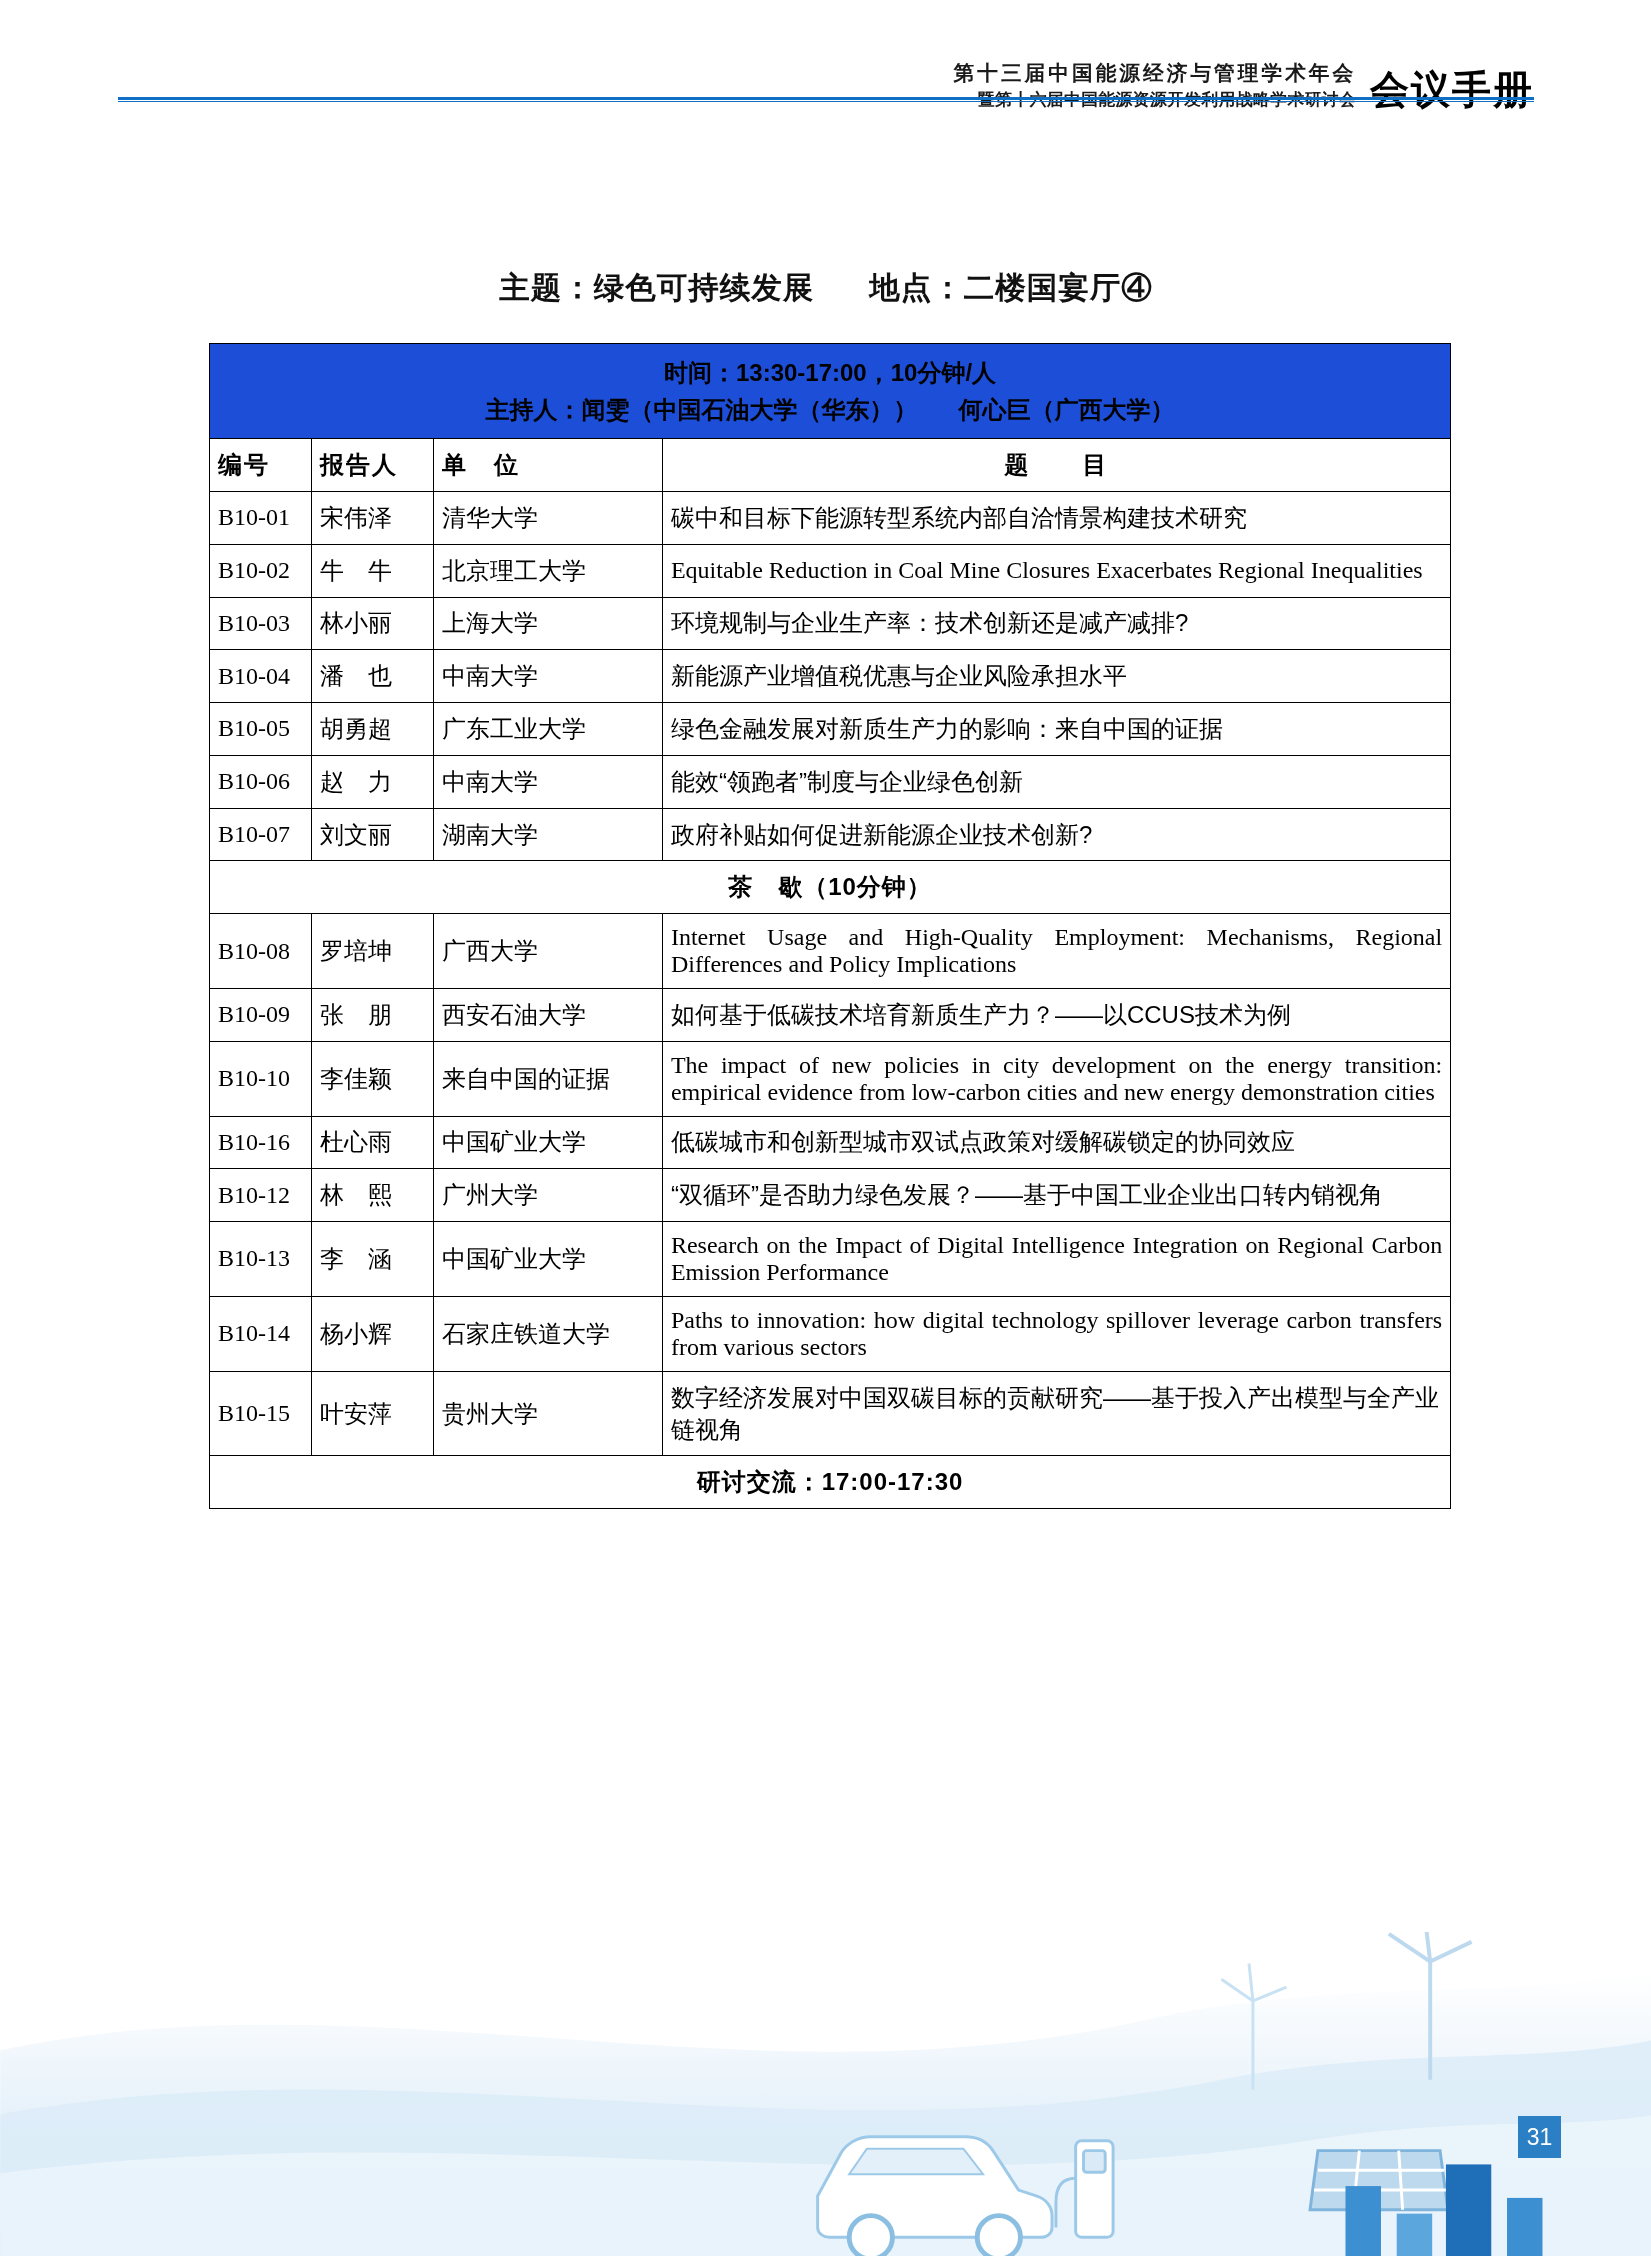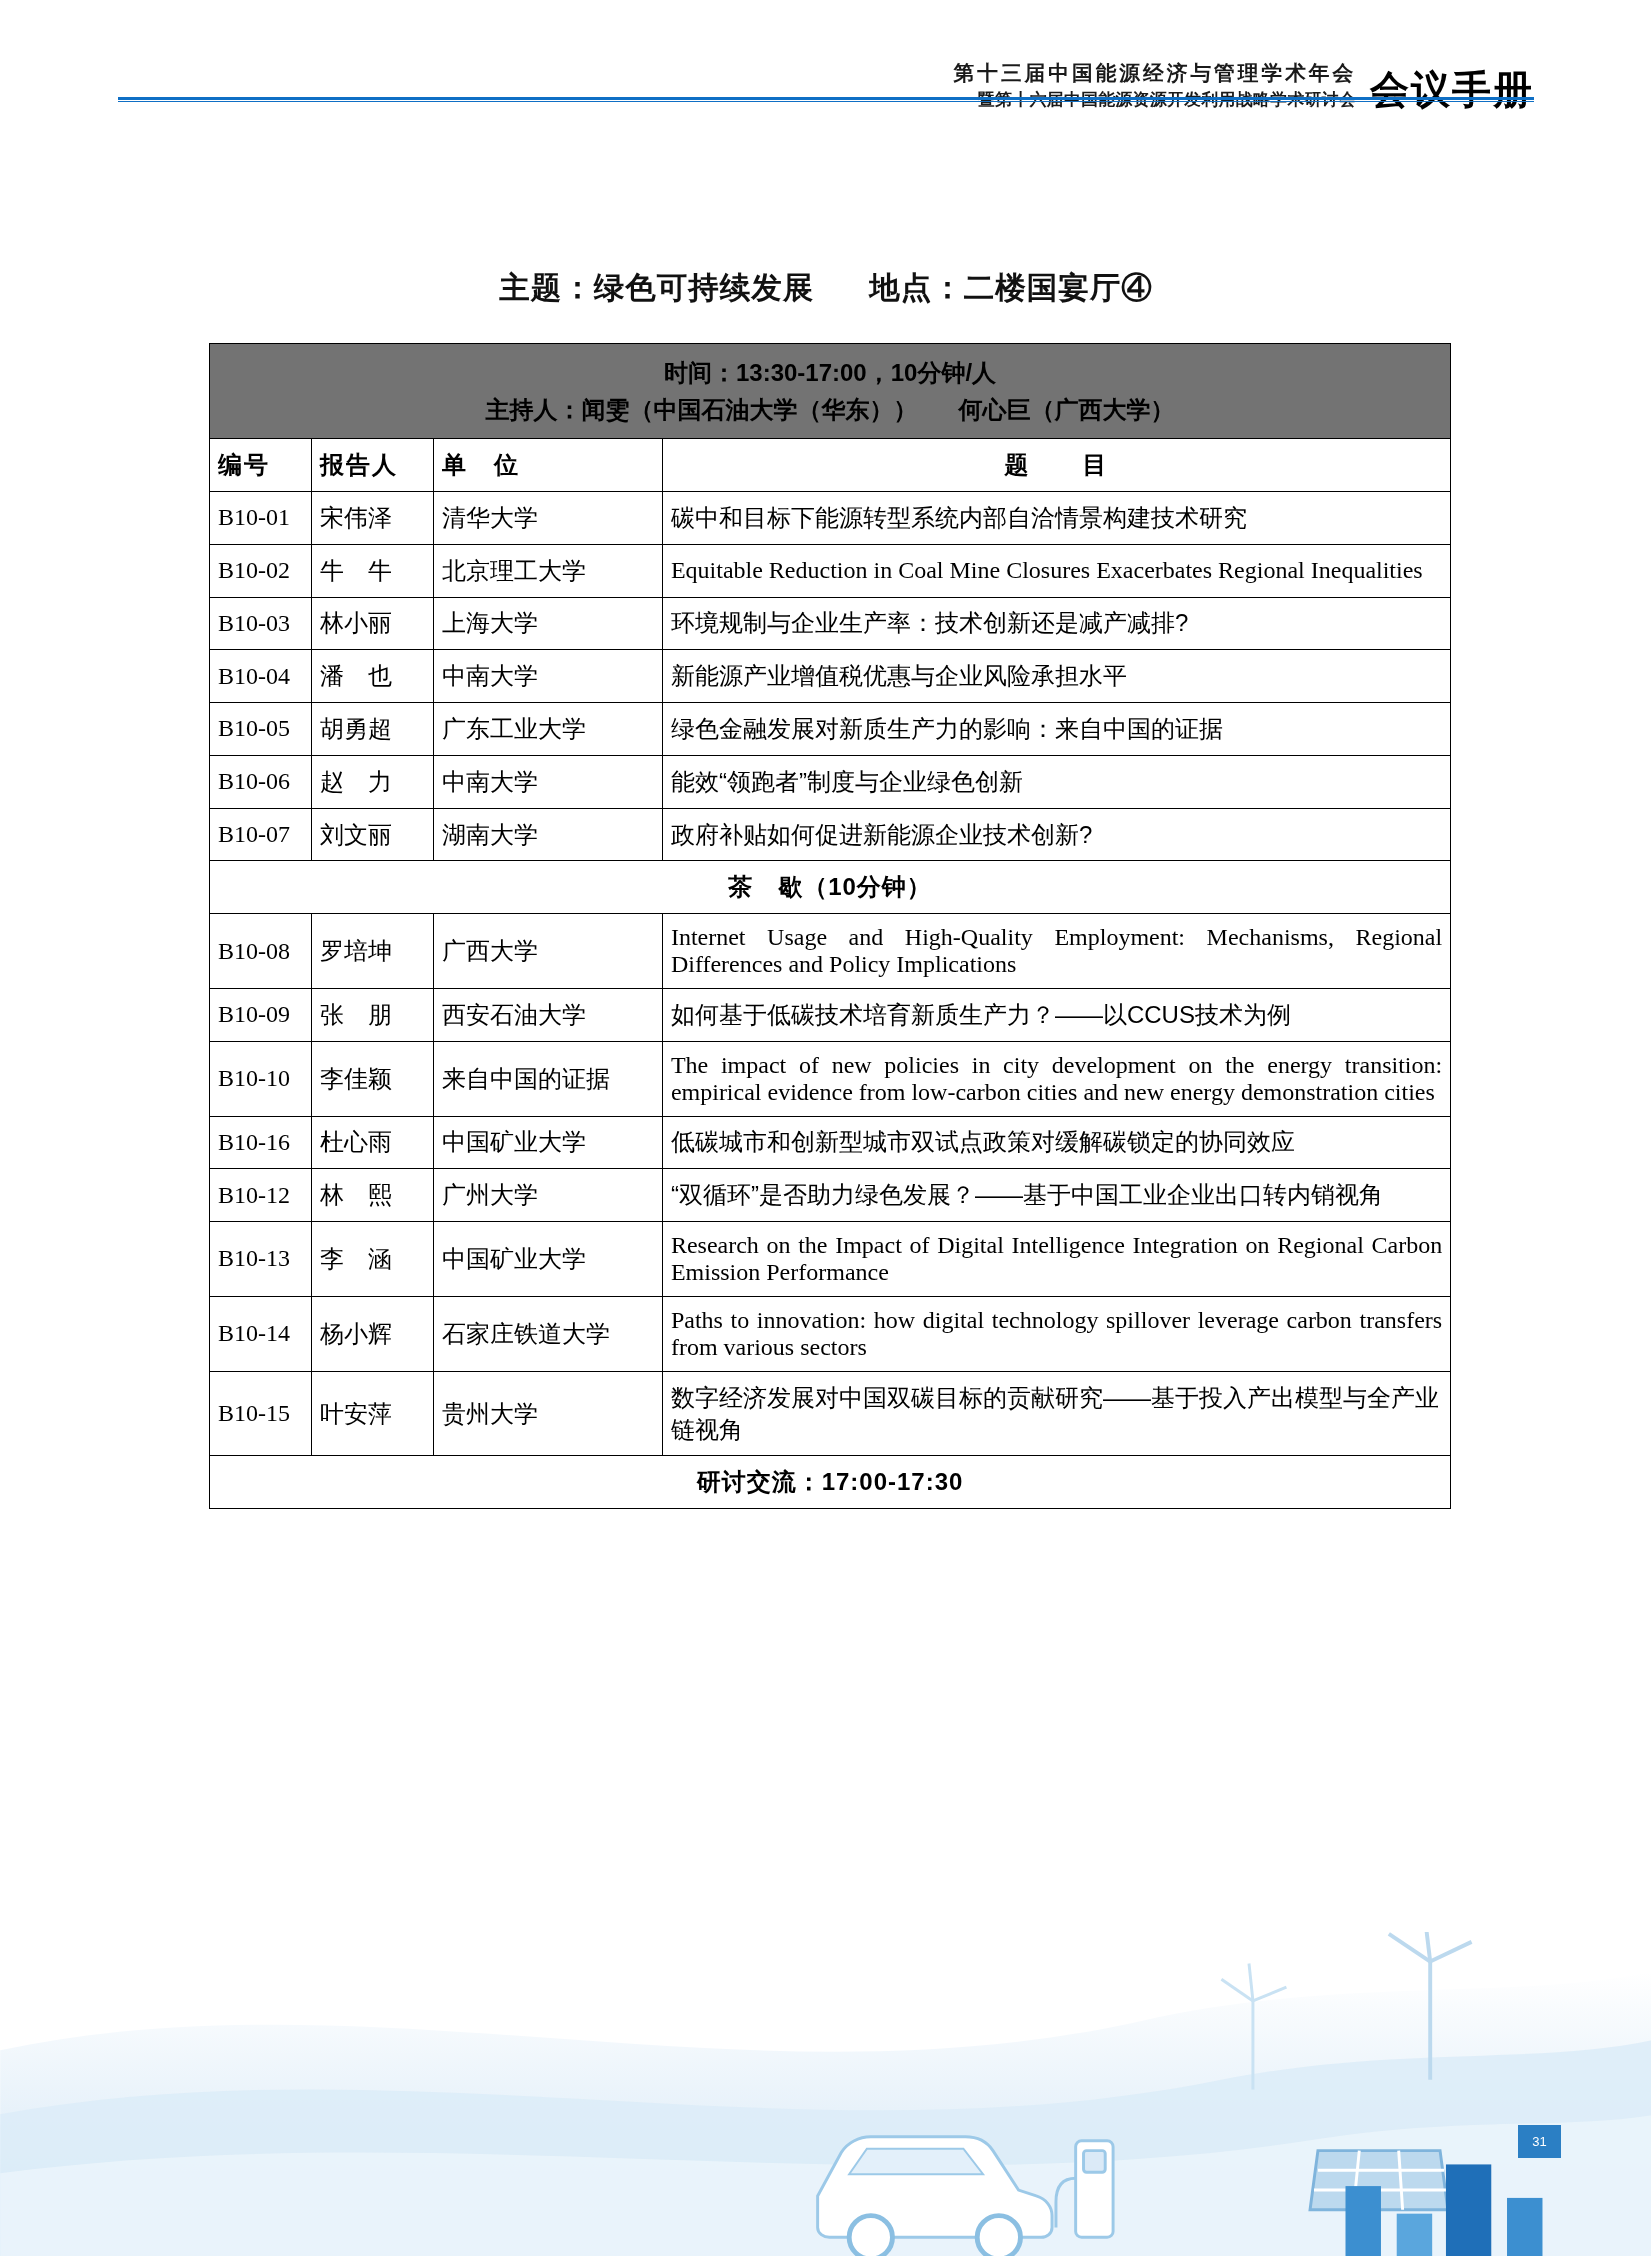--- a/index.html
+++ b/index.html
@@ -128,21 +128,21 @@
     font-size: 24px;
     color: #000;
     vertical-align: middle;
   }
   .col-id { width: 102px; text-align: center; }
   .col-speaker { width: 122px; text-align: center; }
   .col-org { width: 229px; text-align: center; }
   .col-title { width: 788px; text-align: left; padding-left: 15.8px; padding-right: 11.8px; margin-left: 36px; }
 
   .info-row td {
-    background: #737373;
+    background: #1d4ed8;
     text-align: center;
     font-weight: bold;
     font-size: 24.6px;
     padding: 11.8px 5.9px 13.8px 5.9px;
     line-height: 1.55;
   }
   .info-row .line2 .gap { display: inline-block; width: 41px; }
 
   .head-row td {
     background: #ffffff;
@@ -178,25 +178,25 @@
     width: 1652px;
     height: 325px;
     overflow: hidden;
     pointer-events: none;
   }
   .page-number {
     position: absolute;
     right: 91px;
     bottom: 99px;
     width: 43px;
-    height: 33px;
+    height: 42px;
     background: #2b7fc4;
     color: #fff;
     font-family: "Liberation Sans", sans-serif;
-    font-size: 13px;
+    font-size: 23px;
     display: flex;
     align-items: center;
     justify-content: center;
     z-index: 5;
   }
 </style>
 </head>
 <body>
 
 <div class="page">

